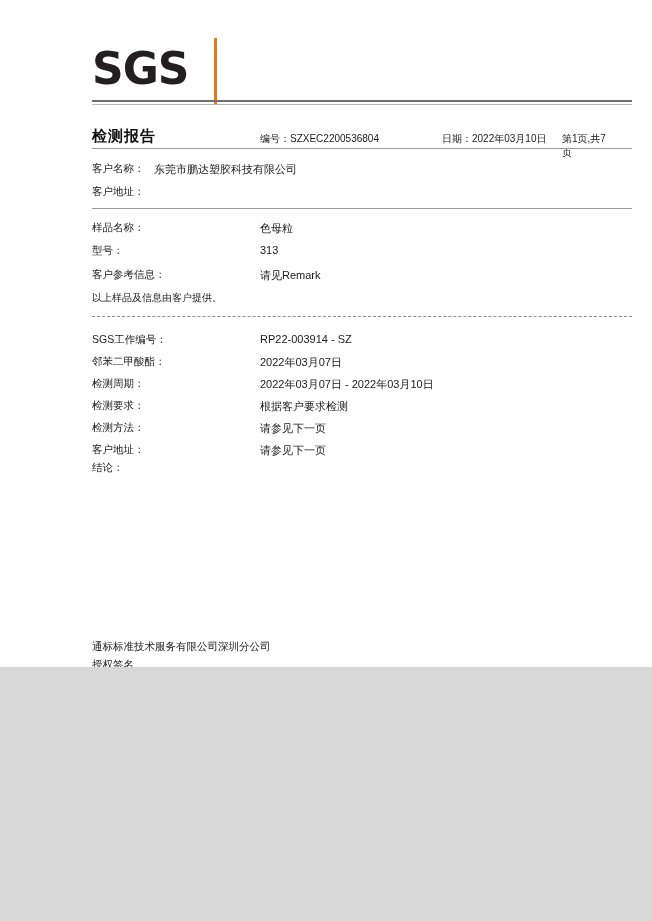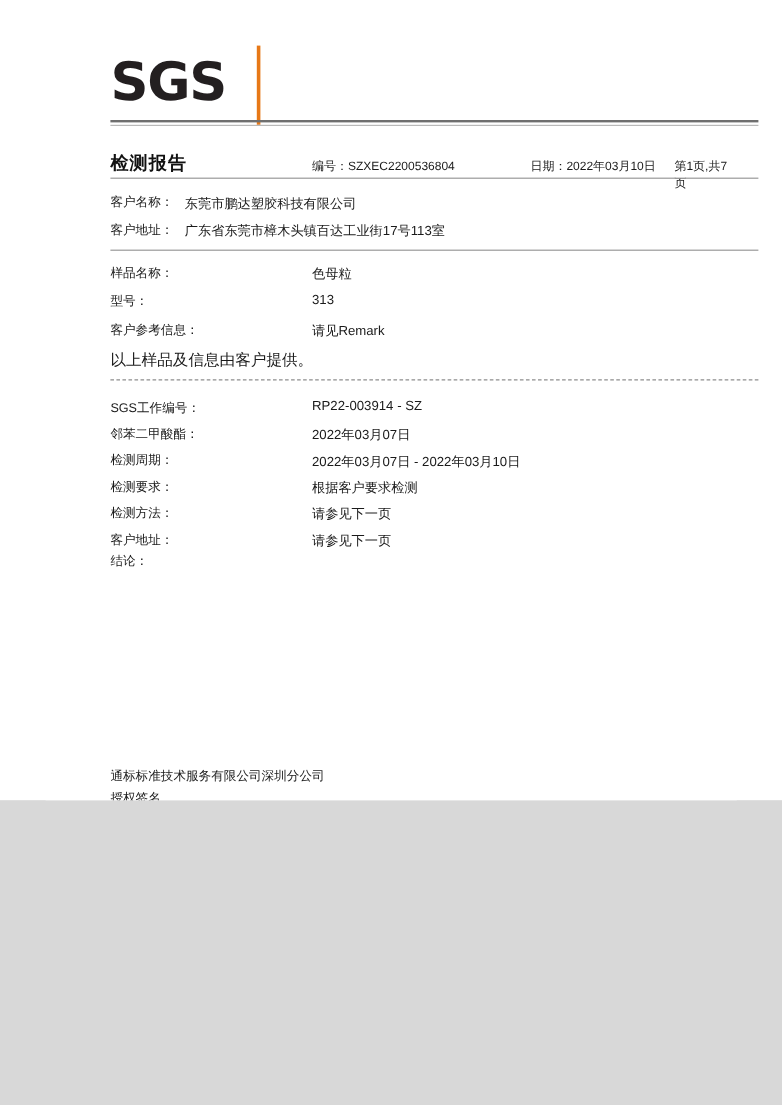--- a/index.html
+++ b/index.html
@@ -108,21 +108,21 @@
     position: absolute;
     left: 222px;
     font-size: 11px;
     color: #1a1a1a;
   }
   .row-value.indent { left: 116px; }
 
   .note {
     position: absolute;
     left: 54px;
-    font-size: 13px;
+    font-size: 10px;
     color: #1a1a1a;
   }
 
   .concl-label {
     position: absolute;
     left: 54px;
     top: 447px;
     font-size: 10.5px;
     color: #1a1a1a;
   }
@@ -345,21 +345,20 @@
     <div class="hdr-meta hdr-no">编号：SZXEC2200536804</div>
     <div class="hdr-meta hdr-date">日期：2022年03月10日</div>
     <div class="hdr-meta hdr-page">第1页,共7页</div>
 
     <div class="hr" style="top:134px"></div>
 
     <div class="row-label" style="top:148px">客户名称：</div>
     <div class="row-value indent" style="top:148px">东莞市鹏达塑胶科技有限公司</div>
 
     <div class="row-label" style="top:171px">客户地址：</div>
-    <div class="row-value indent" style="top:171px">广东省东莞市樟木头镇百达工业街17号113室</div>
 
     <div class="hr" style="top:194px"></div>
 
     <div class="row-label" style="top:207px">样品名称：</div>
     <div class="row-value" style="top:207px">色母粒</div>
 
     <div class="row-label" style="top:230px">型号：</div>
     <div class="row-value" style="top:230px">313</div>
 
     <div class="row-label" style="top:254px">客户参考信息：</div>

